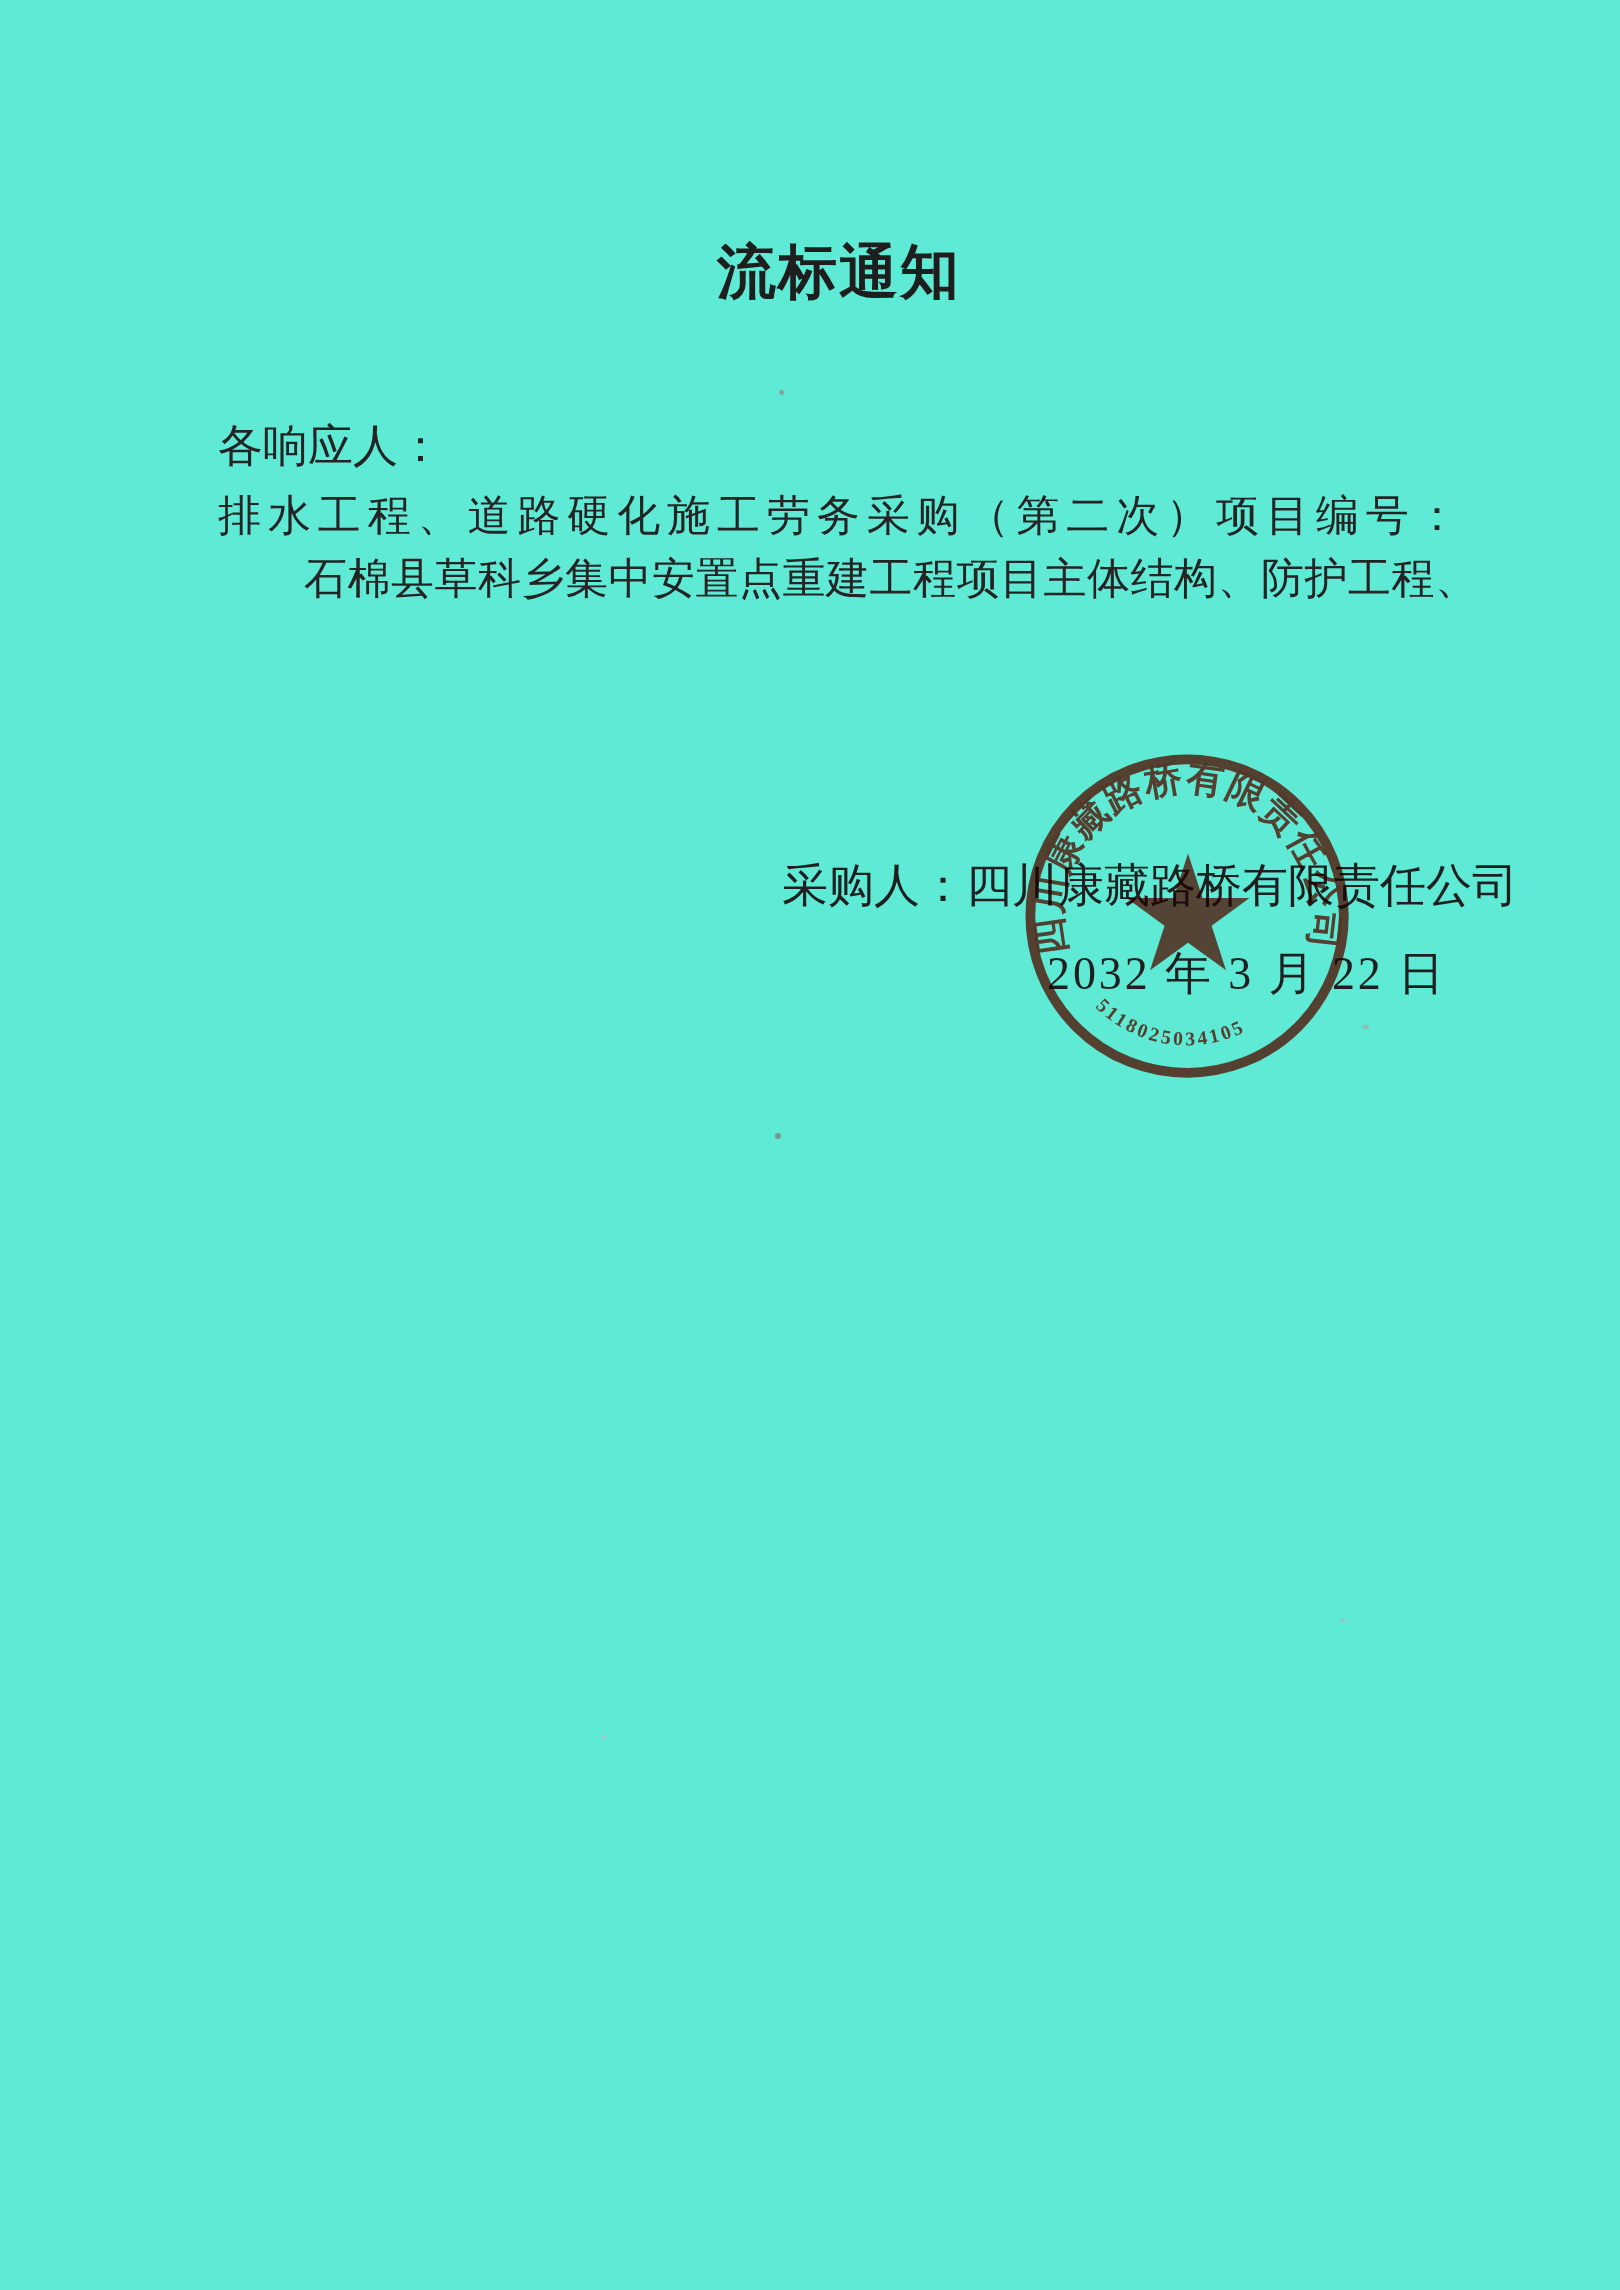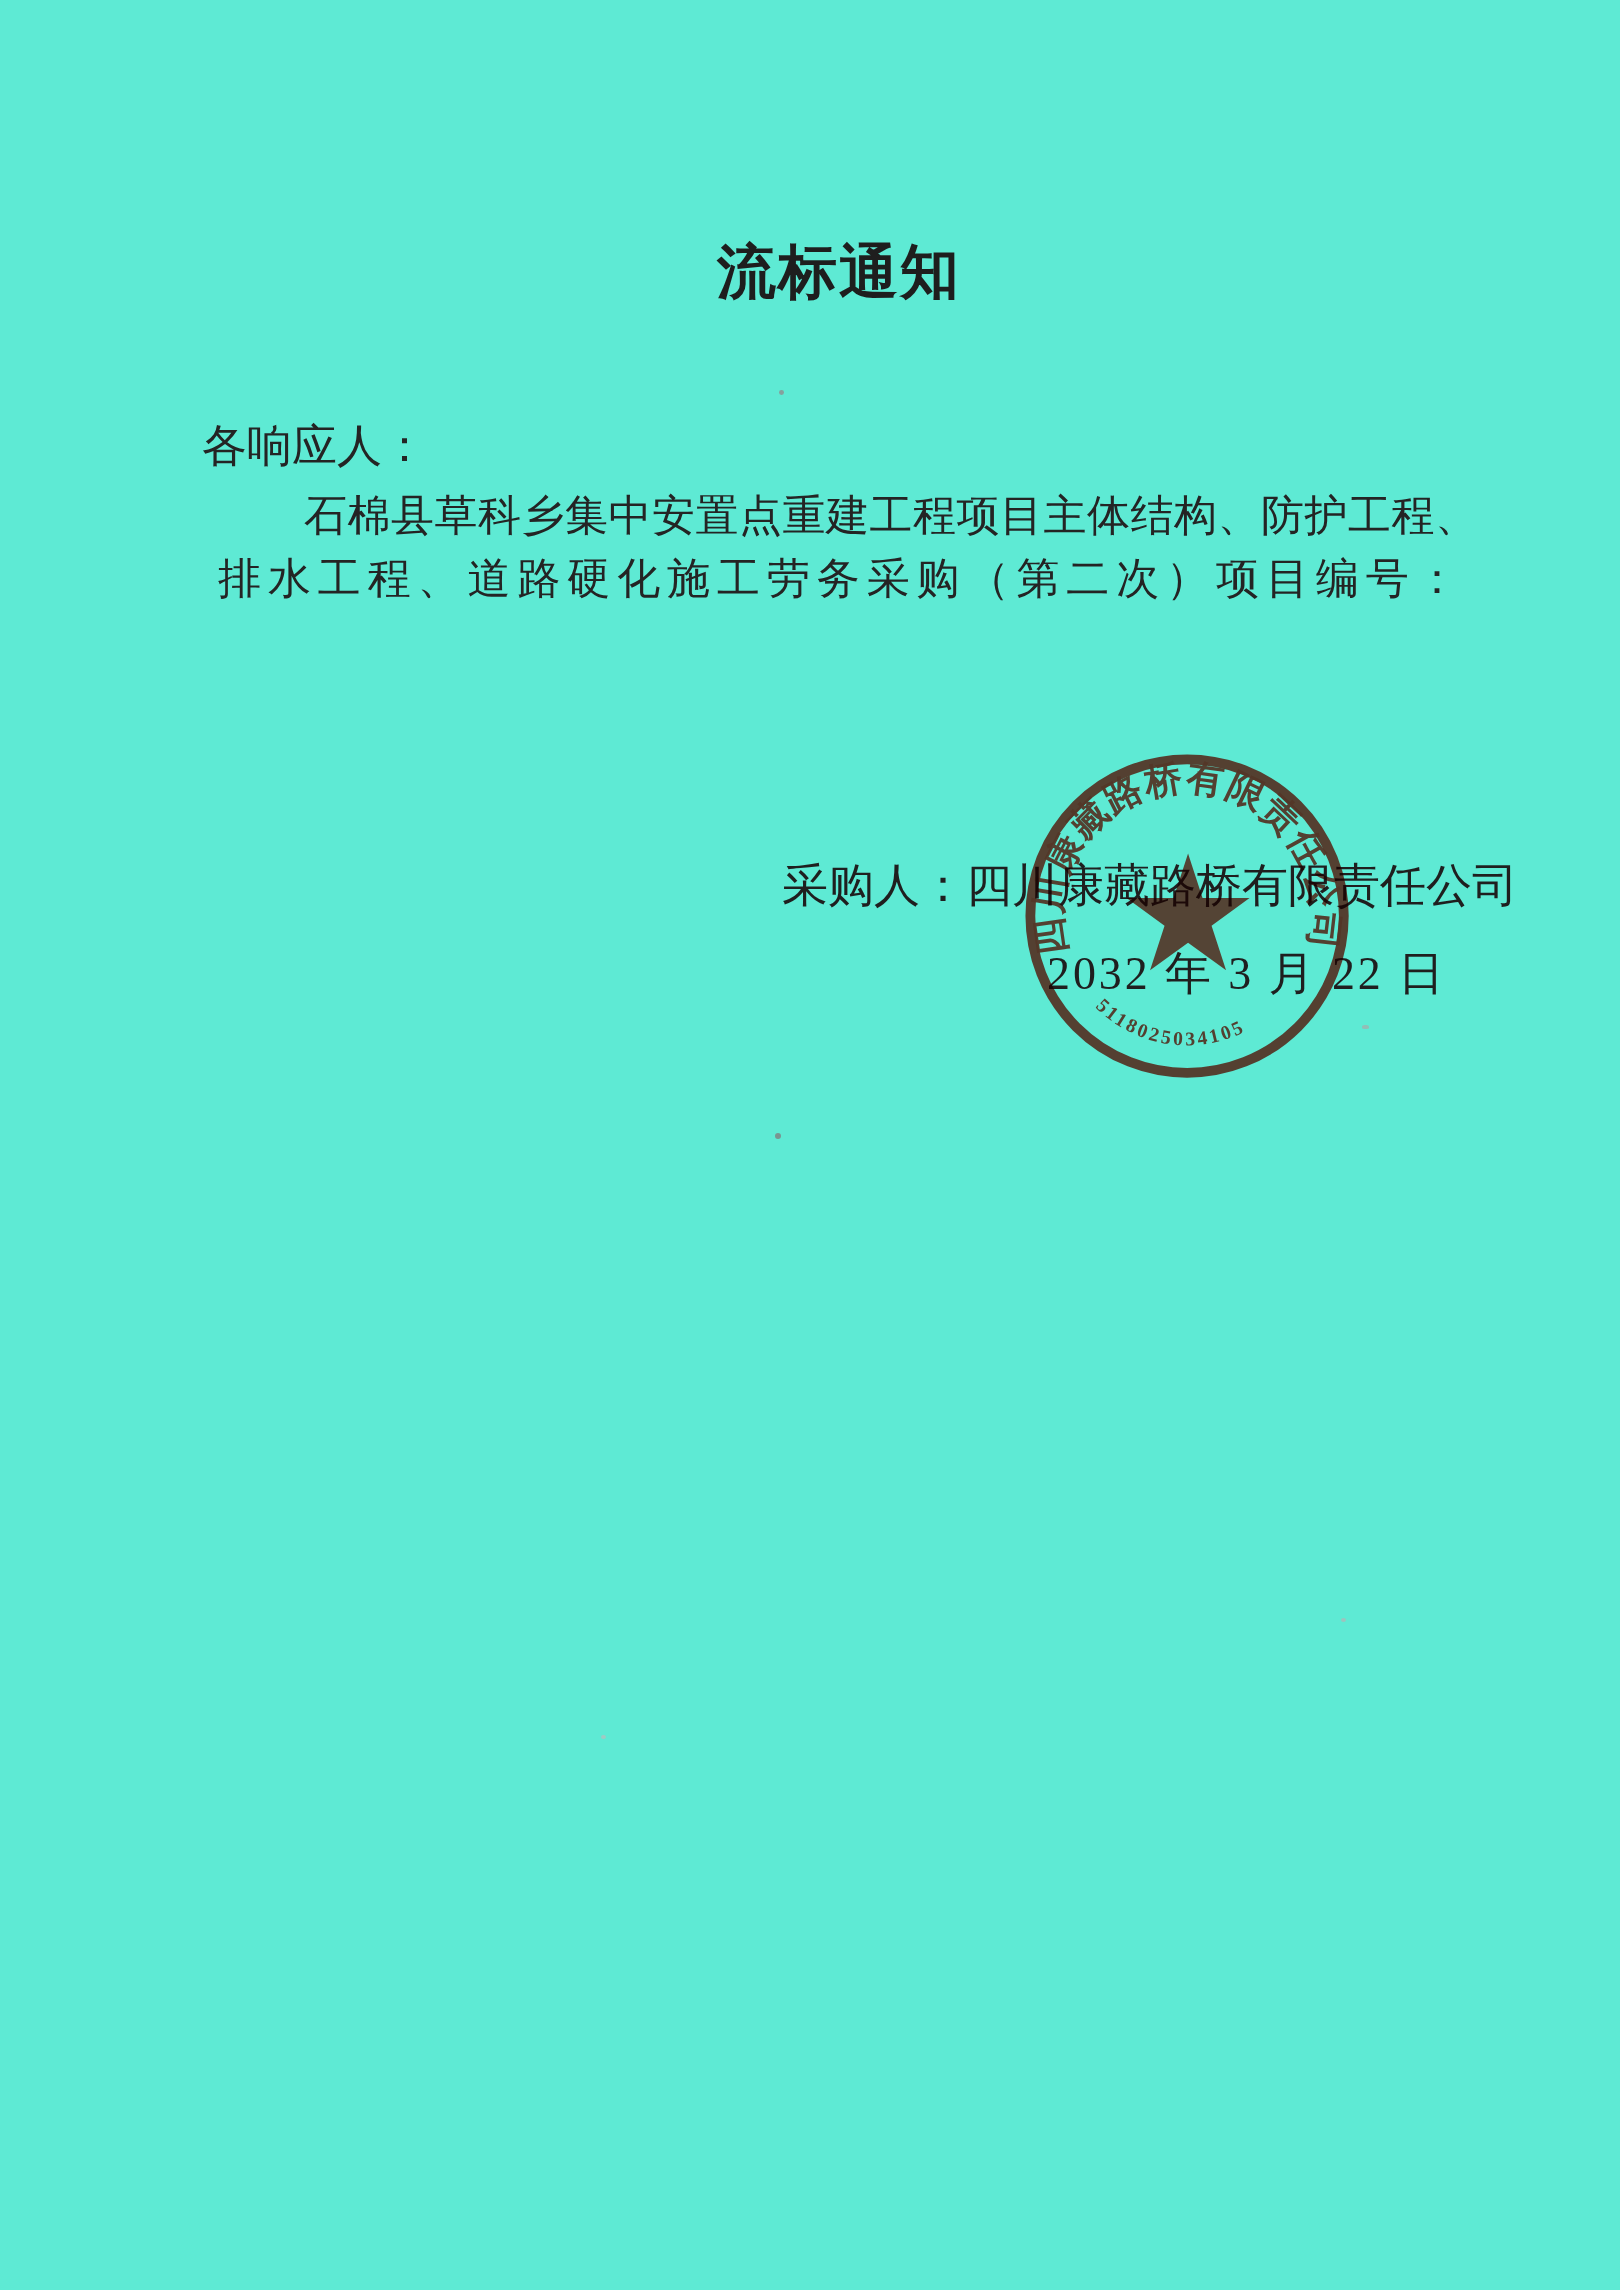--- a/index.html
+++ b/index.html
@@ -20,21 +20,21 @@
     text-align: center;
     transform: translateX(29px);
     font-size: 59px;
     font-weight: bold;
     letter-spacing: 2px;
     color: #1e1e1e;
   }
   .salutation {
     position: absolute;
     top: 416px;
-    left: 202px;
+    left: 218px;
     font-size: 45px;
     color: #242424;
     white-space: nowrap;
   }
   .body-block {
     position: absolute;
     top: 484px;
     left: 218px;
     width: 1264px;
     font-size: 43px;
@@ -85,22 +85,22 @@
 </head>
 <body>
 
 <div class="page">
 
   <div class="doc-title">流标通知</div>
 
   <div class="salutation">各响应人：</div>
 
   <div class="body-block">
+    <div class="body-line l2">排水工程、道路硬化施工劳务采购（第二次）项目编号：</div>
     <div class="body-line l1">石棉县草科乡集中安置点重建工程项目主体结构、防护工程、</div>
-    <div class="body-line l2">排水工程、道路硬化施工劳务采购（第二次）项目编号：</div>
   </div>
 
   <div class="signature-line">
     <span>采购人：</span><span>四川康藏路桥有限责任公司</span>
   </div>
 
   <div class="date-line">2032 年 3 月 22 日</div>
 
   <svg class="stamp" viewBox="0 0 390 390" xmlns="http://www.w3.org/2000/svg" aria-hidden="true">
     <defs>

